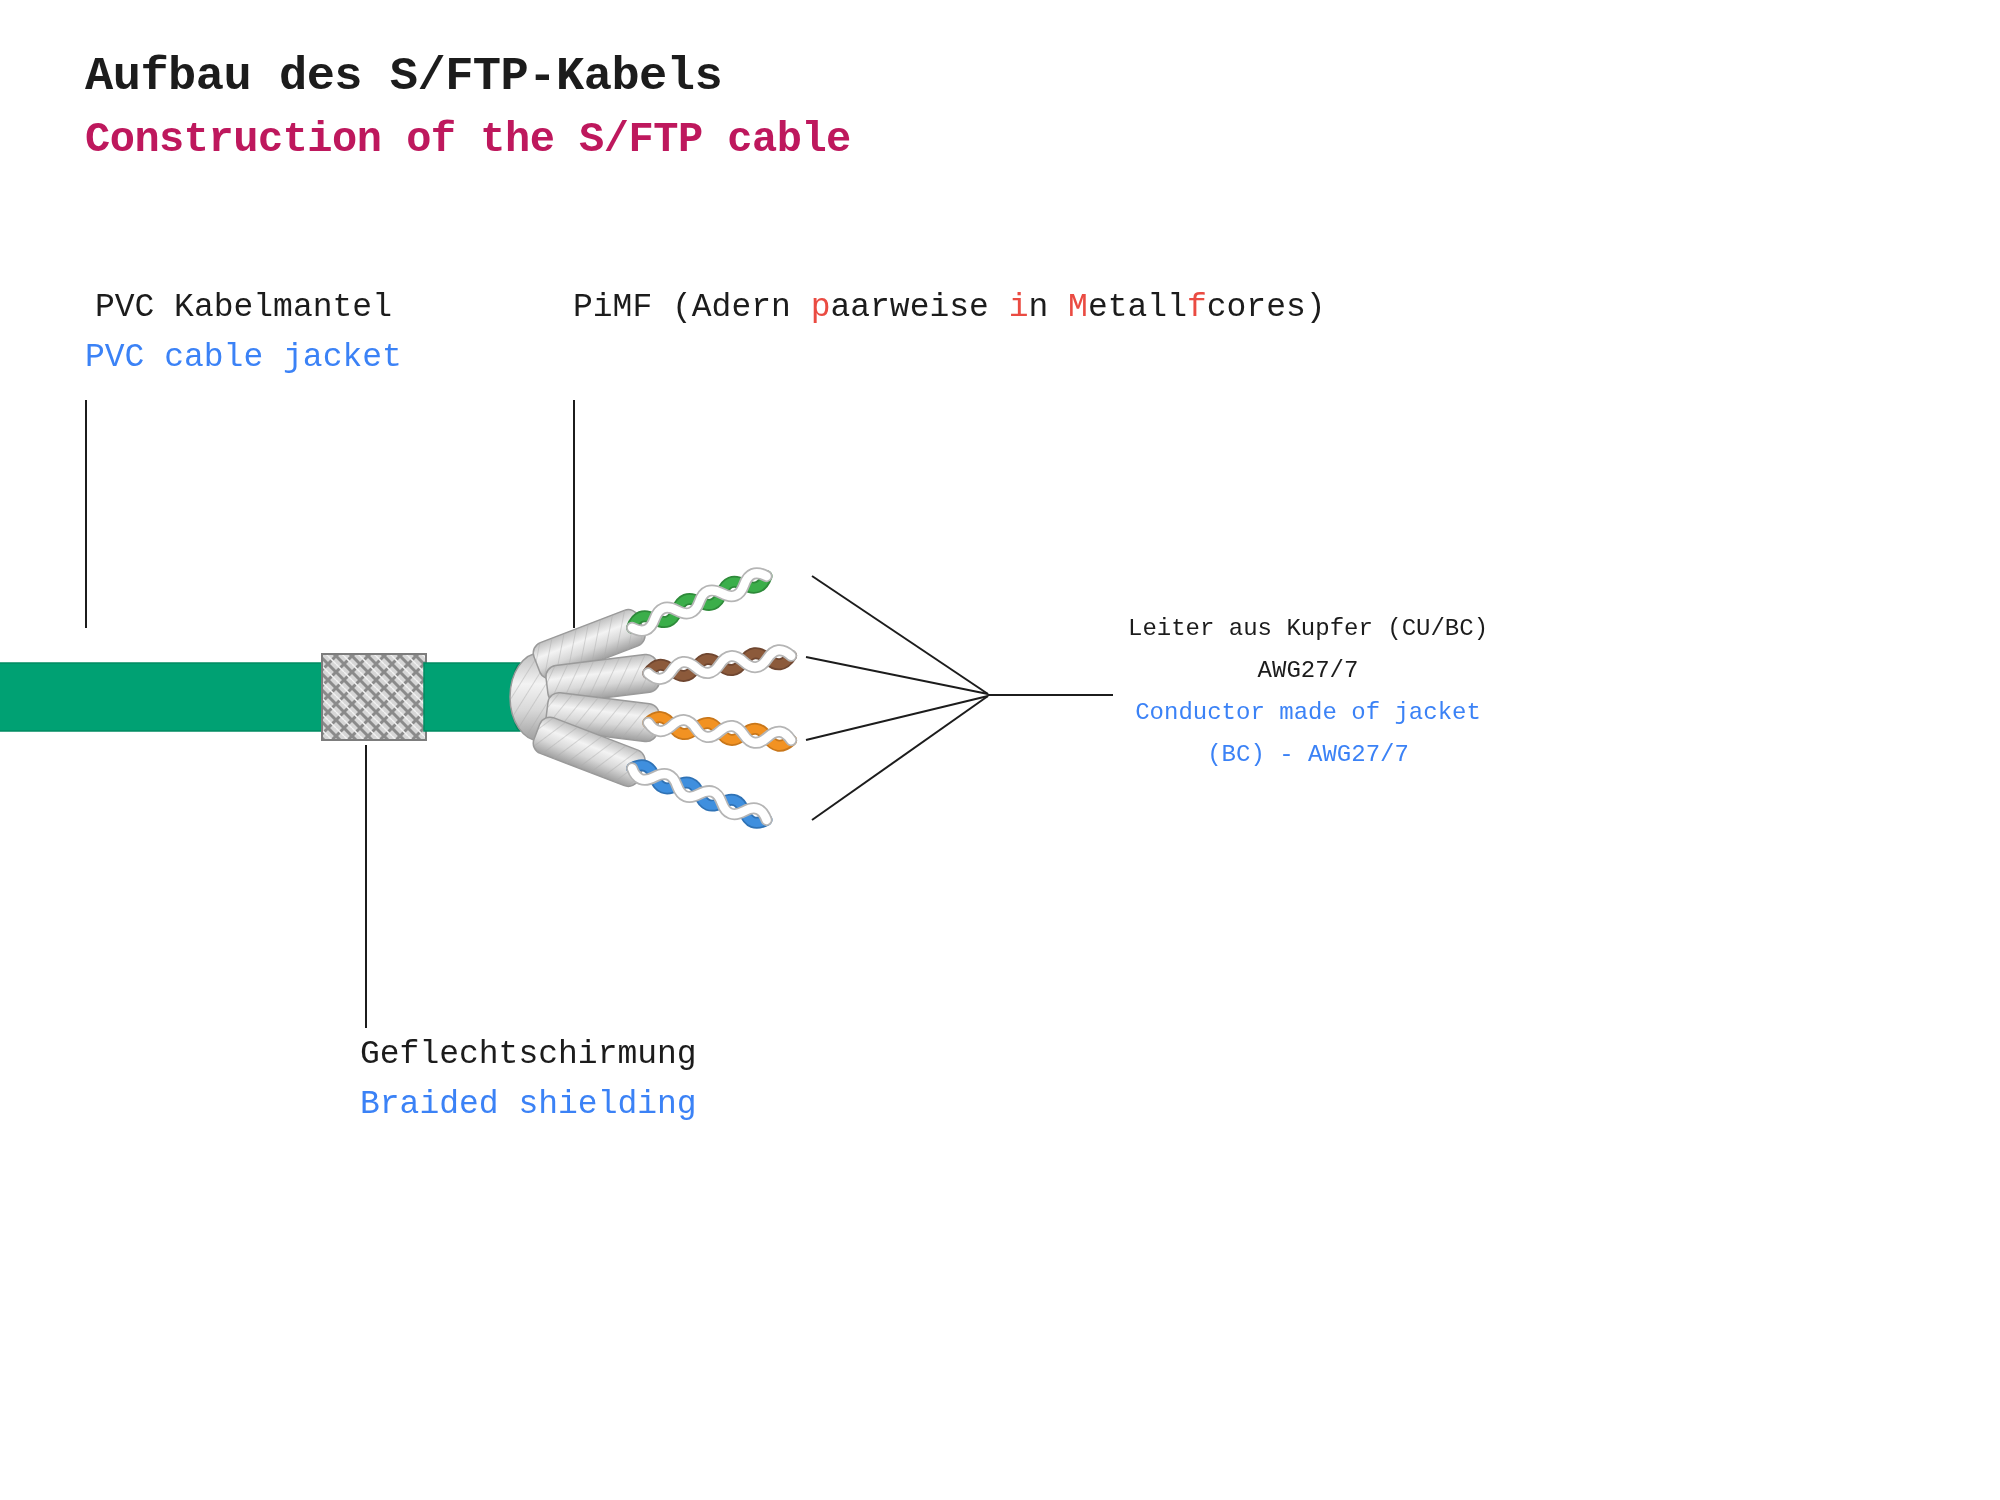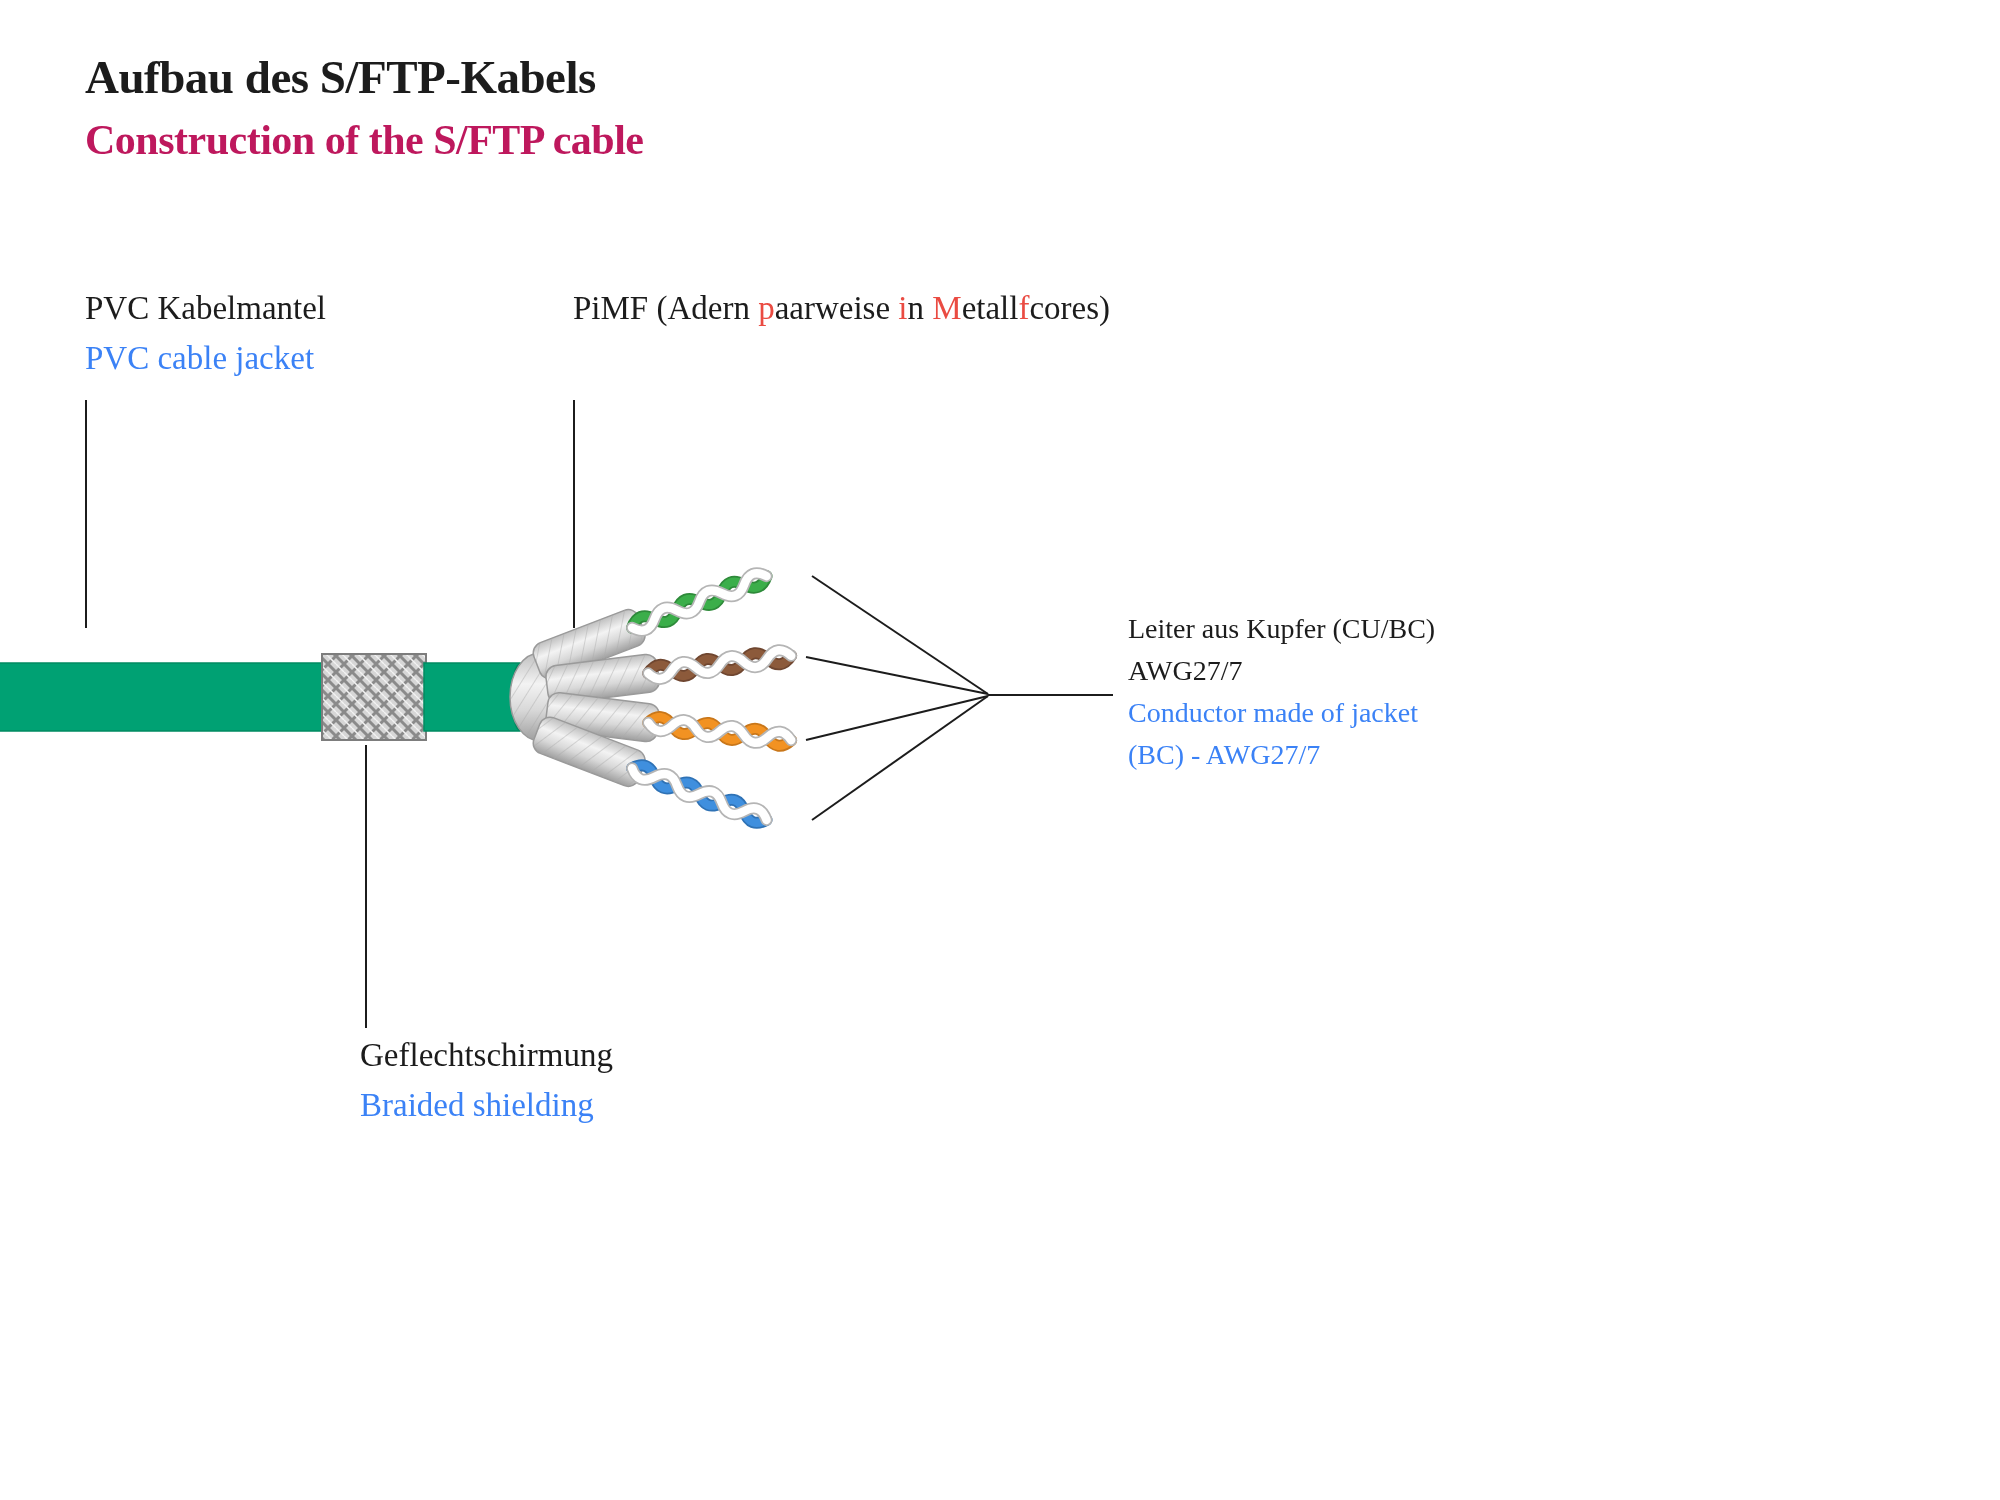--- a/index.html
+++ b/index.html
@@ -1,40 +1,41 @@
 <!DOCTYPE html>
 <html><head>
 <meta charset="utf-8">
 <style>
   html,body{margin:0;padding:0;background:#ffffff;}
   #canvas{
     position:relative;
     width:2000px;height:1444px;
     background:#ffffff;
-    font-family:Liberation Serif, serif;
+    font-family:Liberation Mono, monospace;
     overflow:hidden;
+    text-align:center;
   }
   .abs{position:absolute;}
   .title{
     left:85px;top:50px;
     font-size:47px;font-weight:700;color:#1c1c1c;
     letter-spacing:-0.5px;
   }
   .subtitle{
     left:85px;top:116px;
     font-size:42px;font-weight:700;color:#be185d;
     letter-spacing:-0.5px;
   }
   .label-block{font-size:33px;line-height:50px;}
   .lbl-de{color:#1c1c1c;}
   .lbl-en{color:#3b82f6;}
   .red{color:#ea4b42;}
   #pvc-block{left:85px;top:283px;}
   #pimf-block{left:573px;top:283px;}
-  #conductor-block{left:1128px;top:608px;font-size:28px;line-height:42px;}
+  #conductor-block{left:1128px;top:608px;font-size:24px;line-height:42px;}
   #conductor-block .lbl-en:first-of-type{margin-top:10px;}
   #braid-block{left:360px;top:1030px;}
   svg{position:absolute;left:0;top:0;}
 </style>
 </head>
 <body>
 
 <div id="canvas">
 
   <svg width="2000" height="1500" viewBox="0 0 2000 1500">

